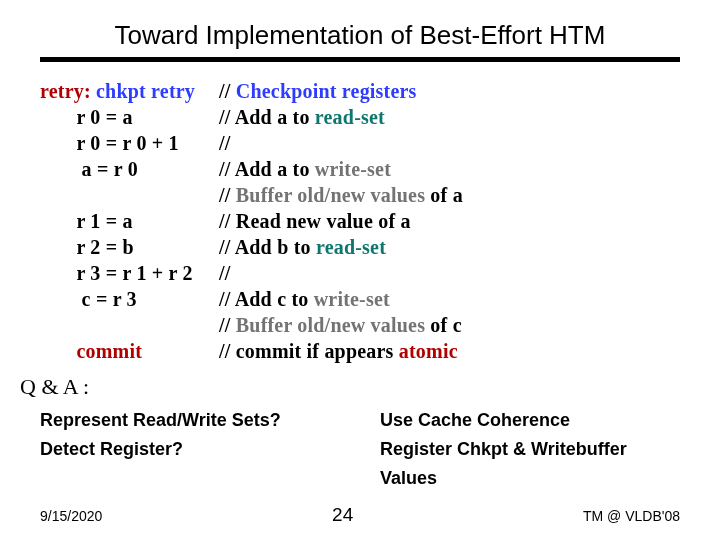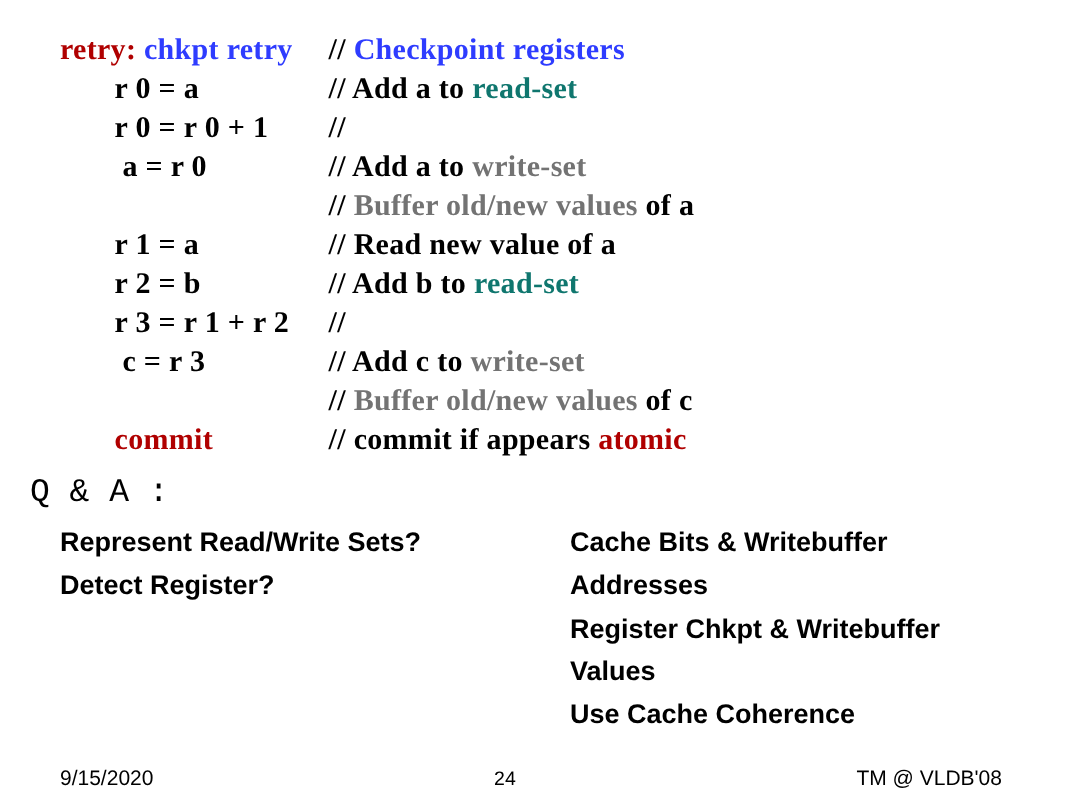--- a/index.html
+++ b/index.html
@@ -34,71 +34,71 @@
     font-weight: bold;
     font-size: 20px;
     line-height: 1.3;
     white-space: pre;
     margin-left: 0;
     letter-spacing: 0.2px;
   }
   .codeblock .left  { flex: 0 0 auto; }
   .codeblock .right { flex: 1 1 auto; }
   .qa-label {
-    font-family: Liberation Mono, monospace;
+    font-family: Liberation Serif, serif;
     font-size: 22px;
     margin: 10px 0 6px -20px;
   }
   .qa {
     display: flex;
     gap: 40px;
     font-family: Liberation Sans, sans-serif;
     font-size: 18px;
     font-weight: bold;
     line-height: 1.6;
   }
   .qa .qs { flex: 1; }
   .qa .as { flex: 1; }
   .footer {
     position: absolute;
     bottom: 14px;
     left: 40px;
-    right: 52px;
+    right: 40px;
     display: flex;
     justify-content: space-between;
     align-items: baseline;
     font-size: 14px;
   }
-  .footer .page { font-size: 13px; text-align: right; }
+  .footer .page { font-size: 19px; text-align: right; }
   .kw1 { color: #b00000; }   
   .kw2 { color: #2e3cff; }   
   .kw3 { color: #0f766e; }   
   .kw4 { color: #737373; }   
 </style>
 </head>
 <body>
 
 <div class="slide">
+  <div class="title">Toward Implementation of Best-Effort HTM</div>
 
   <div class="codeblock">
     <div class="left"><div><span class="kw1">retry:</span><span> </span><span class="kw2">chkpt retry</span></div><div><span>       r 0 = a</span></div><div><span>       r 0 = r 0 + 1</span></div><div><span>        a = r 0</span></div><div>&nbsp;</div><div><span>       r 1 = a</span></div><div><span>       r 2 = b</span></div><div><span>       r 3 = r 1 + r 2</span></div><div><span>        c = r 3</span></div><div>&nbsp;</div><div><span>       </span><span class="kw1">commit</span></div></div>
     <div class="right"><div><span>// </span><span class="kw2">Checkpoint registers</span></div><div><span>// Add a to </span><span class="kw3">read-set</span></div><div><span>//</span></div><div><span>// Add a to </span><span class="kw4">write-set</span></div><div><span>// </span><span class="kw4">Buffer old/new values</span><span> of a</span></div><div><span>// Read new value of a</span></div><div><span>// Add b to </span><span class="kw3">read-set</span></div><div><span>//</span></div><div><span>// Add c to </span><span class="kw4">write-set</span></div><div><span>// </span><span class="kw4">Buffer old/new values</span><span> of c</span></div><div><span>// commit if appears </span><span class="kw1">atomic</span></div></div>
   </div>
 
   <div class="qa-label">Q &amp; A :</div>
 
   <div class="qa">
     <div class="qs">
         <div>Represent Read/Write Sets?</div>
         <div>Detect Register?</div>
       </div>
     <div class="as">
-        <div>Cache Bits &amp; Writebuffer Addresses</div>
+        <div>Use Cache Coherence</div>
         <div>Register Chkpt &amp; Writebuffer Values</div>
-        <div>Use Cache Coherence</div>
       </div>
   </div>
 
   <div class="footer">
     <span>9/15/2020</span>
     <span class="page">24</span>
     <span>TM @ VLDB'08</span>
   </div>
 </div>
 

